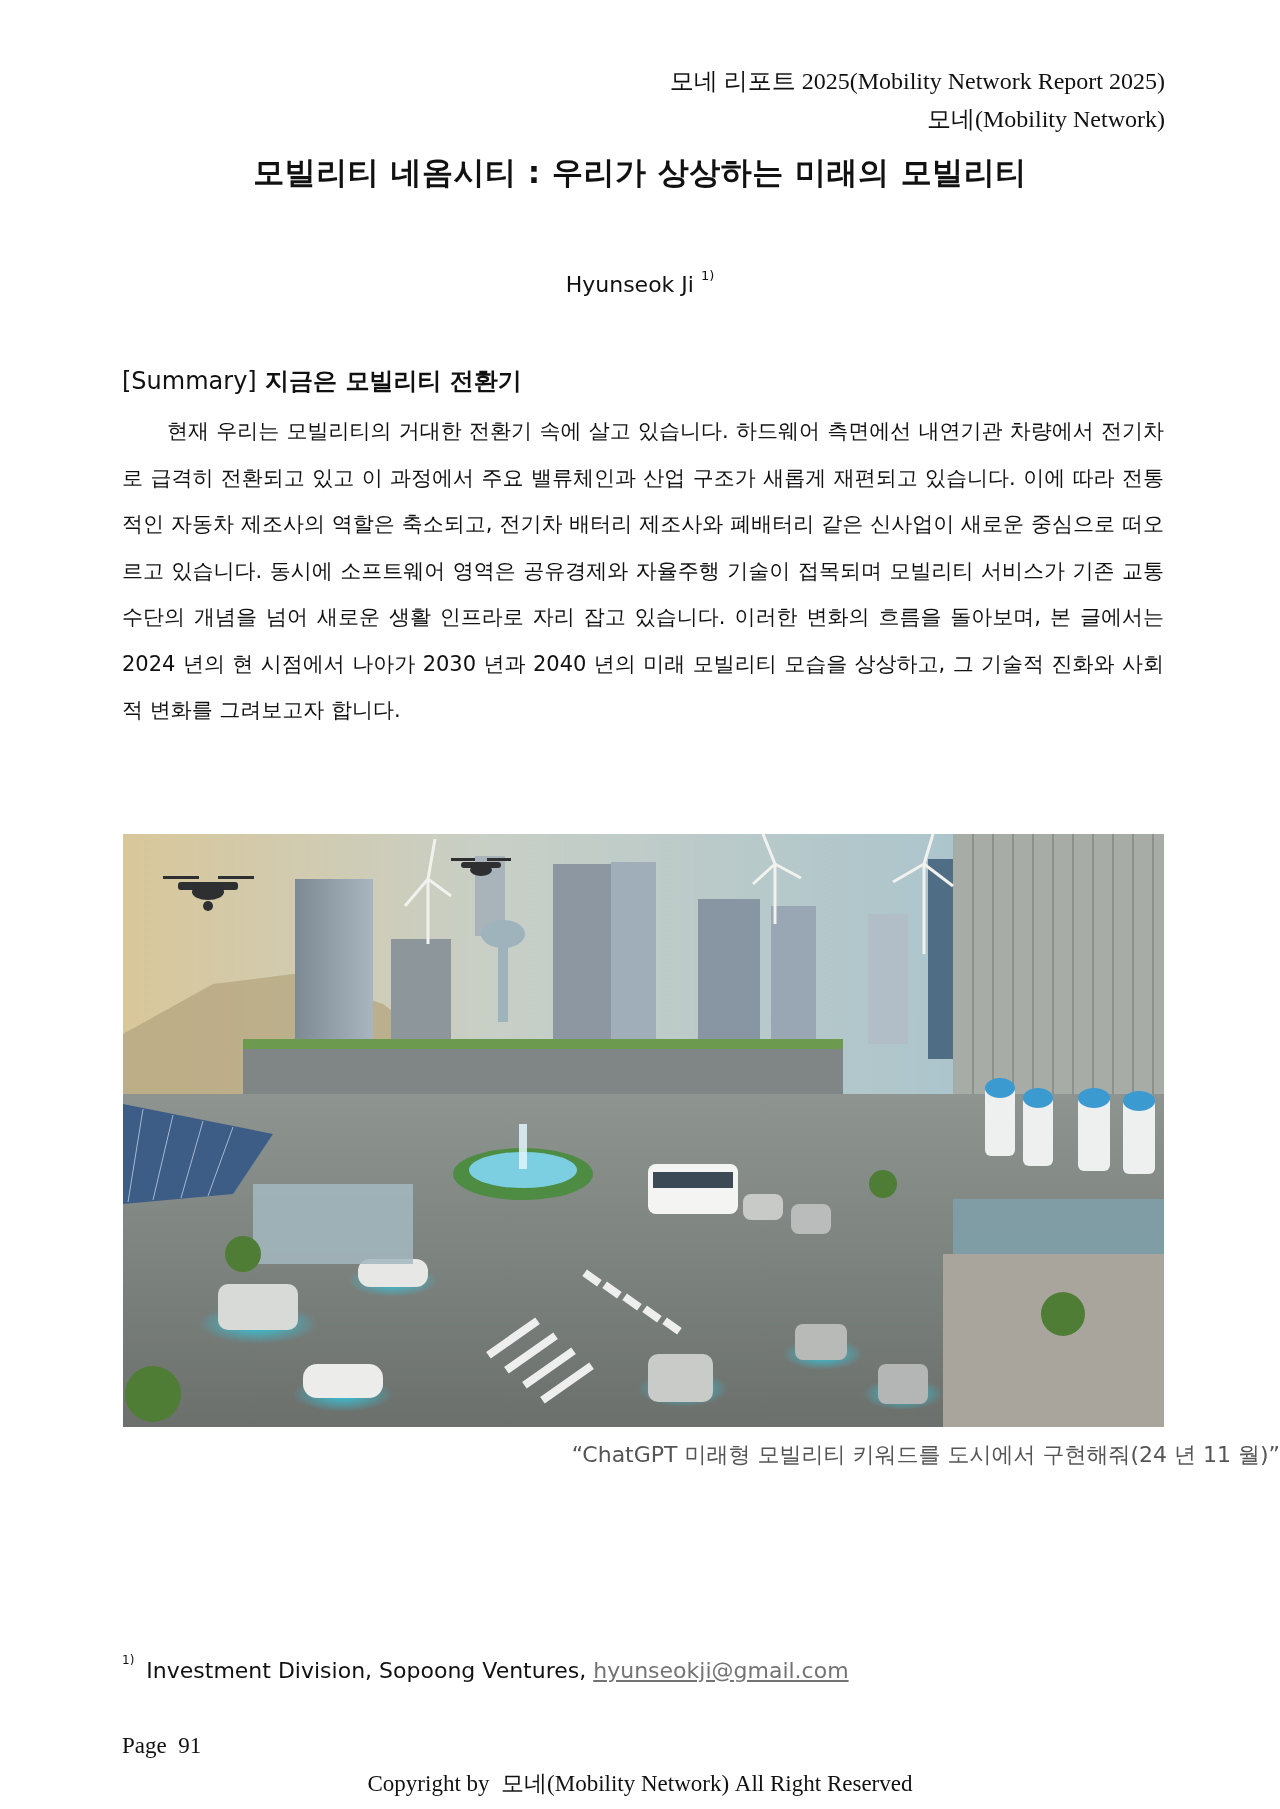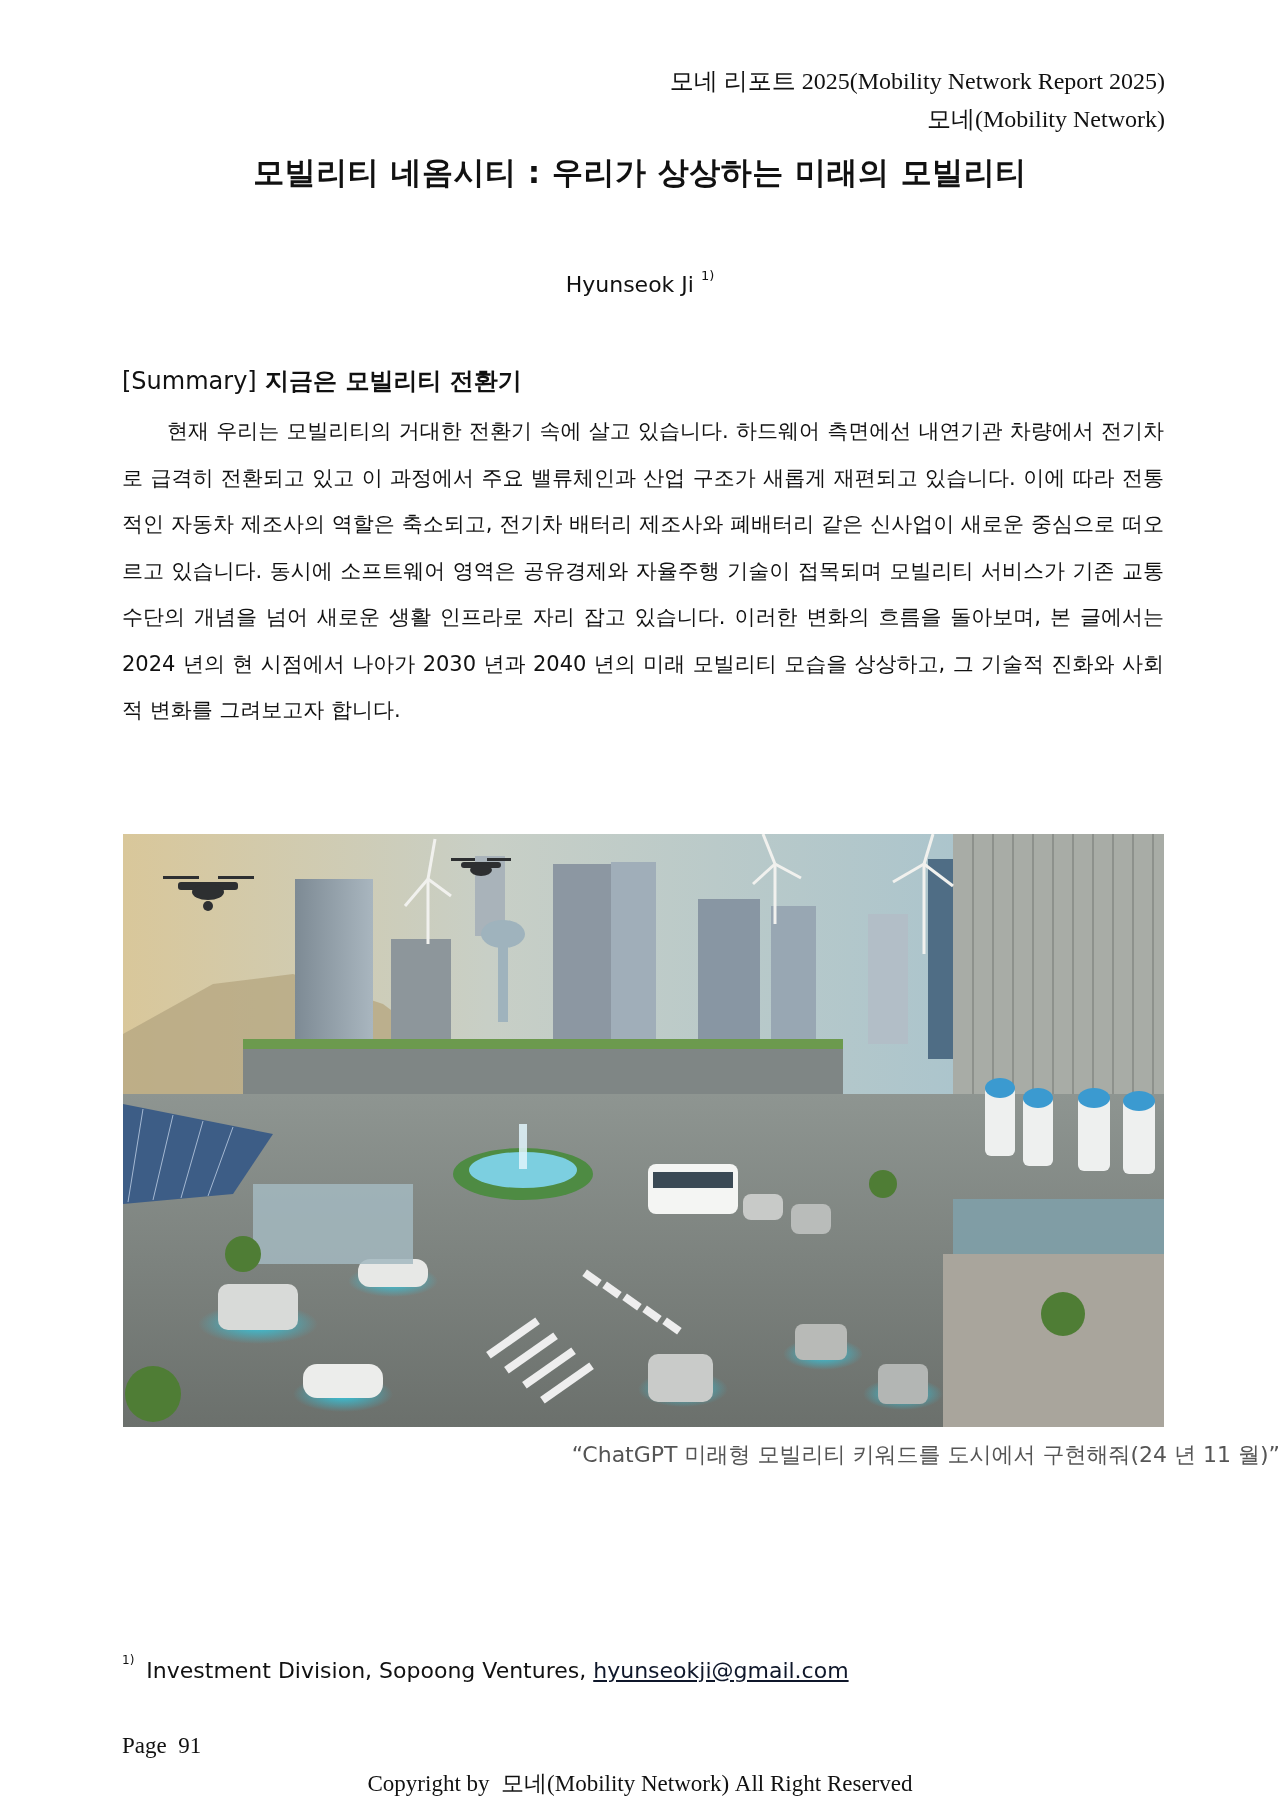--- a/index.html
+++ b/index.html
@@ -20,21 +20,21 @@
 
   .body-text { position: absolute; left: 122px; width: 1042px; top: 408px; font-size: 21px; line-height: 46.5px; text-align: justify; }
   .body-text p { margin: 0; text-indent: 45px; text-align-last: left; }
 
   .figure { position: absolute; left: 123px; top: 834px; width: 1041px; height: 593px; overflow: hidden; background: linear-gradient(180deg, #c9c9b8 0%, #b9c6c6 40%, #8f9a95 60%, #7c8680 100%); }
   .figure svg { display: block; }
 
   .caption { position: absolute; left: 0; width: 1280px; top: 1440px; text-align: right; font-size: 22px; color: #555; }
   .footnote { position: absolute; left: 122px; top: 1658px; font-size: 22px; }
   .footnote sup { font-size: 12px; position: relative; top: -6px; margin-right: 12px; }
-  .footnote a { color: #0f172a; text-decoration: underline; }
+  .footnote a { color: #737373; text-decoration: underline; }
 
   .page-number { position: absolute; left: 122px; top: 1733px; font-size: 23px; }
   .copyright { position: absolute; left: 0; width: 1280px; top: 1768px; text-align: center; font-size: 23px; box-sizing: border-box; }
 </style>
 </head>
 <body>
 
 <div class="running-header serif">
   <span class="line">모네 리포트 2025(Mobility Network Report 2025)</span>
   <span class="line">모네(Mobility Network)</span>

